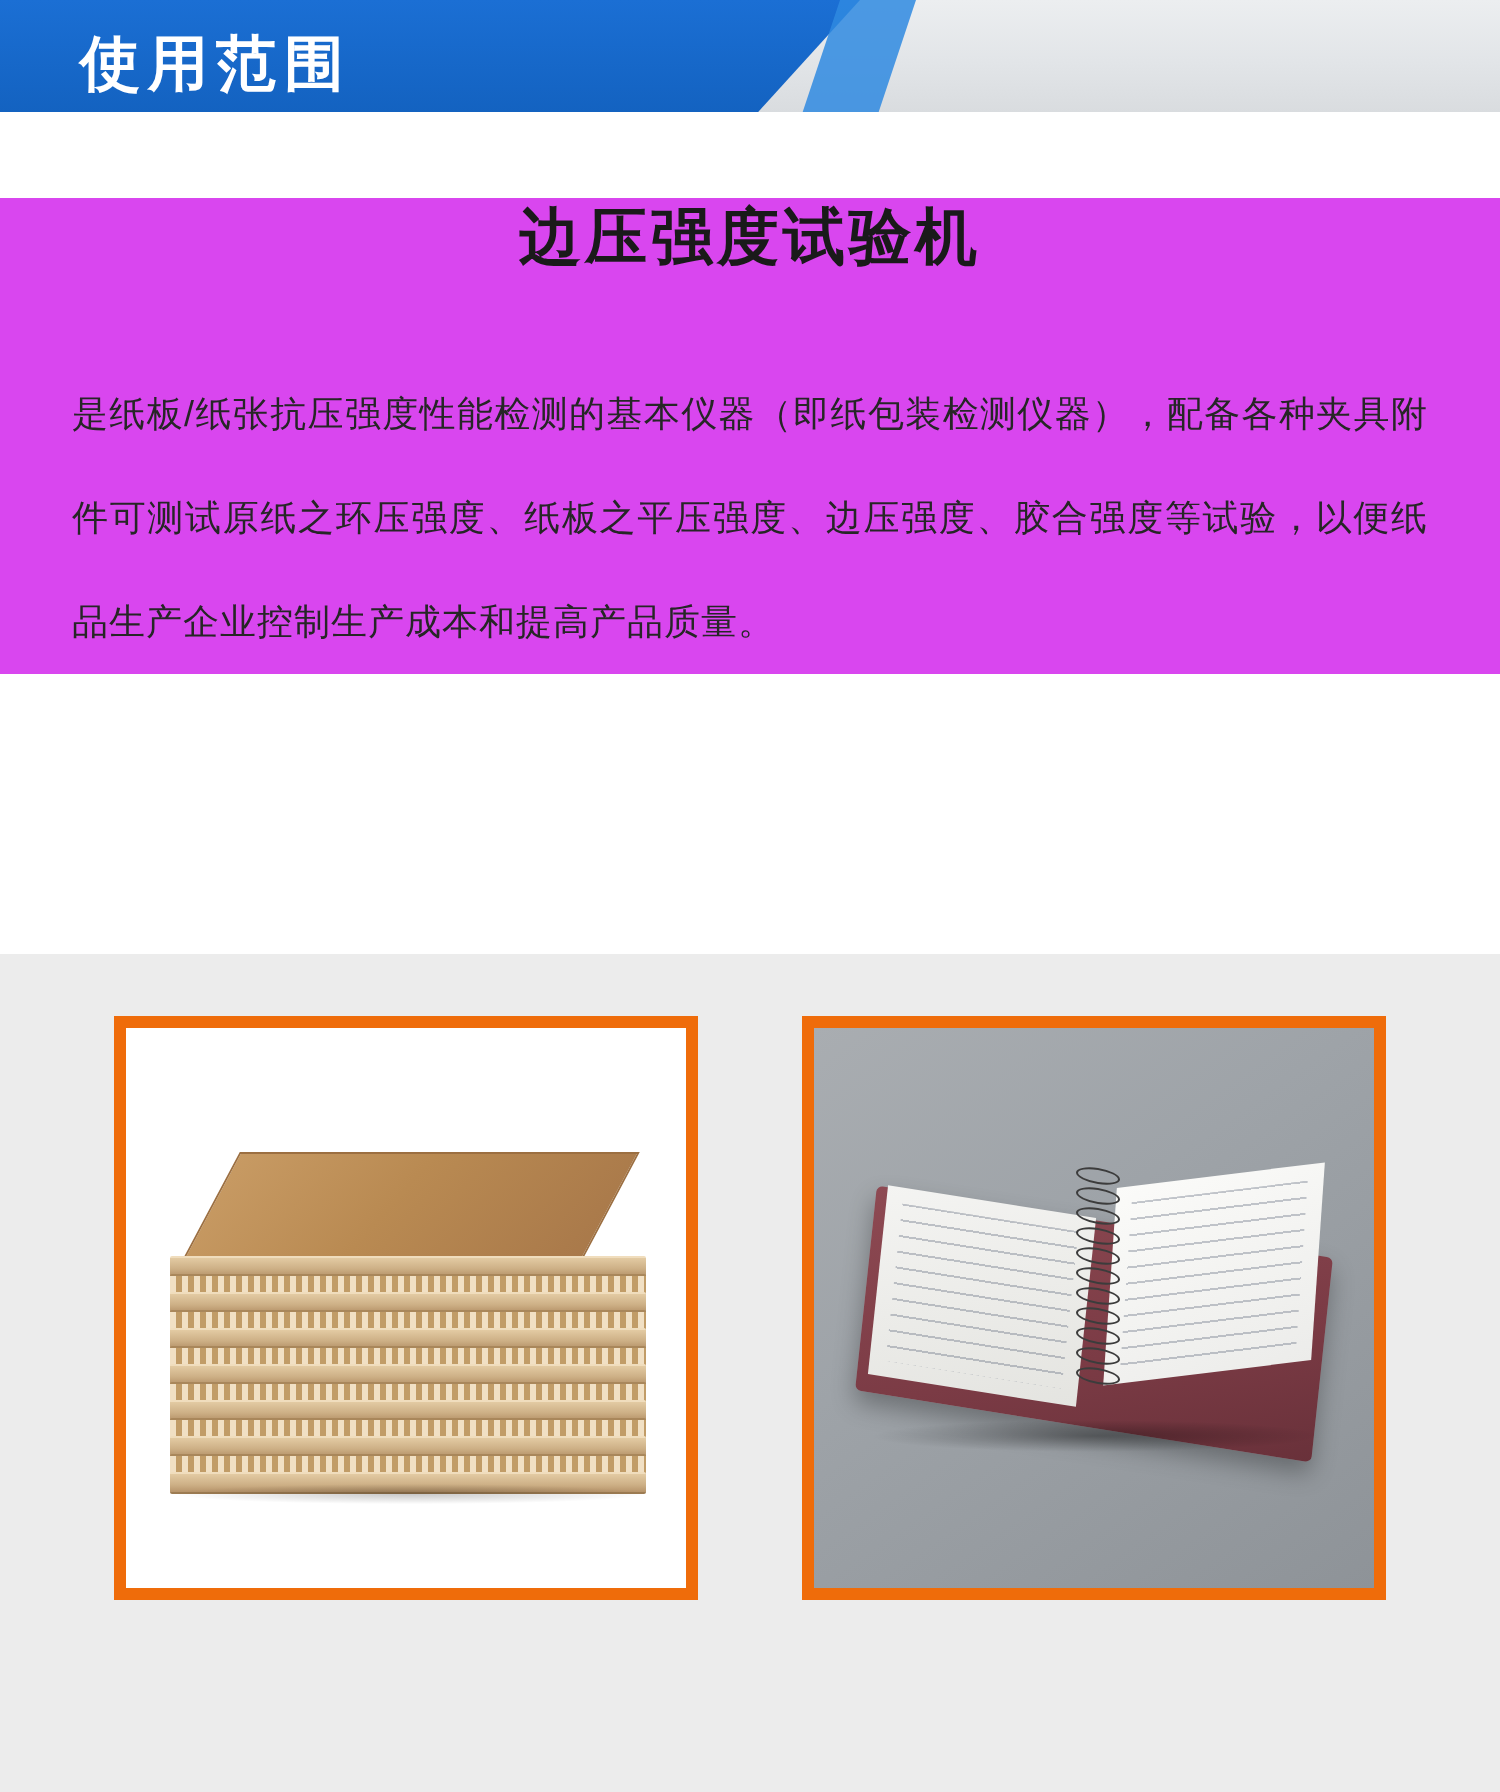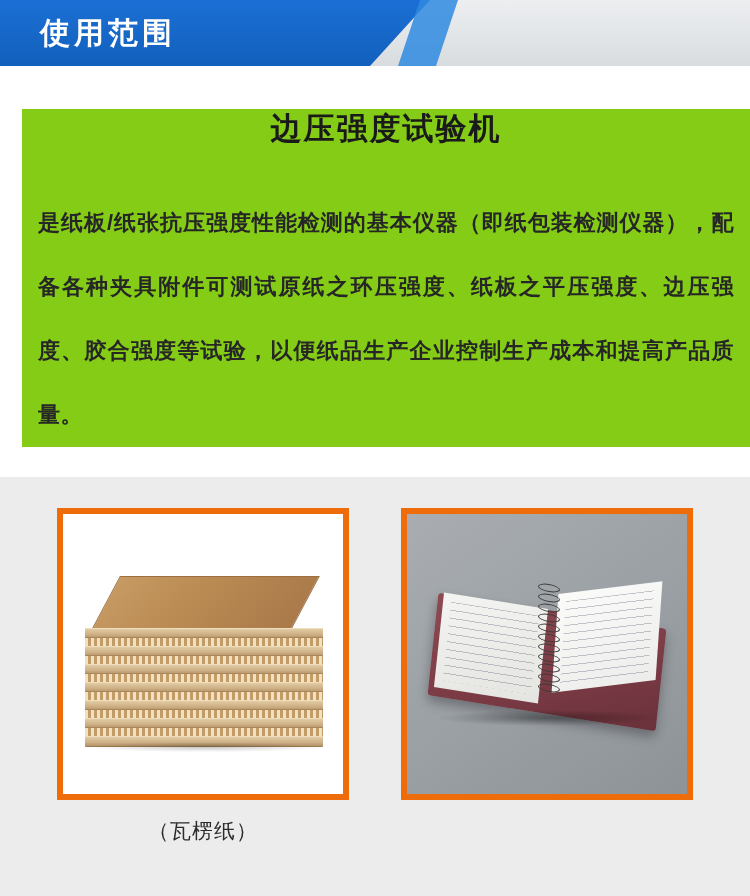--- a/index.html
+++ b/index.html
@@ -17,21 +17,21 @@
     position: relative;
     width: 750px;
     height: 896px;
     background: #ffffff;
   }
 
   
   .banner {
     position: relative;
     width: 750px;
-    height: 66px;
+    height: 56px;
     background: linear-gradient(to bottom, #eceef0 0%, #e2e5e8 55%, #d9dcdf 100%);
     overflow: hidden;
   }
   .banner-blue {
     position: absolute;
     left: 0;
     top: 0;
     width: 430px;
     height: 66px;
     background: #1565c7;
@@ -55,42 +55,40 @@
     color: #ffffff;
     font-size: 30px;
     font-weight: bold;
     letter-spacing: 4px;
     line-height: 38px;
     white-space: nowrap;
   }
 
   
   .content {
-    padding: 0 16px;
-    background: #84cc16;
-    margin-left: 22px;
+    padding: 0 36px;
+    background: #d946ef;
   }
   .product-title {
     text-align: center;
     font-size: 31px;
     font-weight: bold;
     color: #1a1a1a;
     letter-spacing: 2px;
     margin-top: 43px;
     margin-bottom: 0;
     line-height: 40px;
   }
   .desc {
     margin-top: 42px;
-    font-size: 22px;
-    line-height: 64px;
+    font-size: 18px;
+    line-height: 52px;
     color: #262626;
     text-align: justify;
     letter-spacing: 0.5px;
-    font-weight: bold;
   }
 
   
   .gallery {
     position: absolute;
     left: 0;
     top: 477px;
     width: 750px;
     height: 419px;
     background: #ececec;
@@ -276,21 +274,20 @@
               <div class="corr-layer flute" style="top:115px"></div>
               <div class="corr-layer flat" style="top:124px"></div>
               <div class="corr-layer flute" style="top:133px"></div>
               <div class="corr-layer flat" style="top:142px"></div>
               <div class="corr-layer flute" style="top:151px"></div>
               <div class="corr-layer flat" style="top:160px"></div>
               <div class="corr-shadow"></div>
             </div>
           </div>
         </div>
-        <div class="caption">（瓦楞纸）</div>
       </div>
 
       <div class="card">
         <div class="frame">
           <div class="img-notebook">
             <div class="nb-cover"></div>
             <div class="nb-left-page">
               <div class="nb-lines-l"></div>
             </div>
             <div class="nb-right-page">

